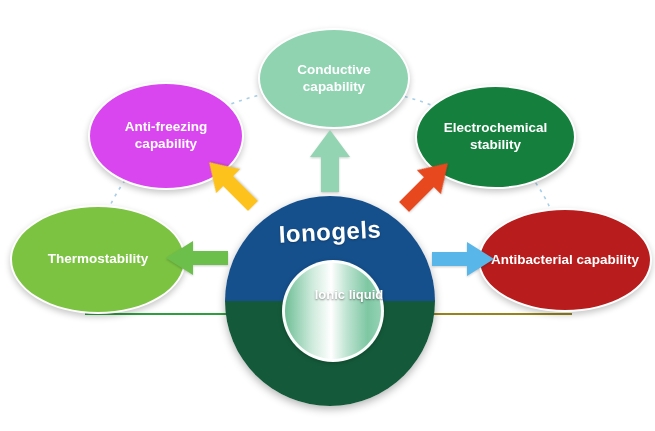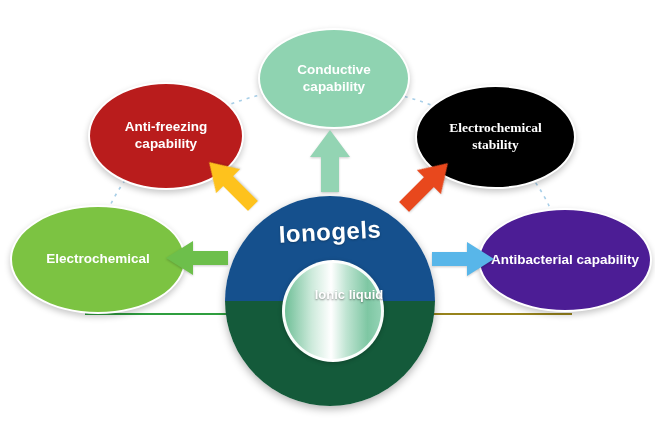--- a/index.html
+++ b/index.html
@@ -76,32 +76,32 @@
 <div class="stage">
 
   <svg class="connector-svg" width="655" height="431">
     <path d="M 96 257 A 234 182 0 0 1 563 257" fill="none" stroke-width="1.6" stroke-dasharray="3 5" stroke="#a8cfe8"></path>
   </svg>
 
   <div class="baseline left" style="background: rgb(47, 158, 63);"></div>
   <div class="baseline right" style="background: rgb(151, 131, 28);"></div>
 
   <div class="bubble b-thermostability" style="background: rgb(124, 195, 66);">
-    <span>Electrochemical</span>
+    <span>Thermostability</span>
   </div>
-  <div class="bubble b-antifreezing" style="background: #b91c1c;">
+  <div class="bubble b-antifreezing" style="background: #d946ef;">
     <span>Anti-freezing capability</span>
   </div>
   <div class="bubble b-conductive" style="background: rgb(143, 211, 177);">
     <span>Conductive capability</span>
   </div>
-  <div class="bubble b-electrochemical" style="background: #000000; font-family: Liberation Serif, serif;">
+  <div class="bubble b-electrochemical" style="background: #15803d;">
     <span>Electrochemical stability</span>
   </div>
-  <div class="bubble b-antibacterial" style="background: #4c1d95;">
+  <div class="bubble b-antibacterial" style="background: #b91c1c;">
     <span>Antibacterial capability</span>
   </div>
 
   <div class="center-circle">
     <div class="half top" style="background: rgb(21, 80, 141);"></div>
     <div class="half bottom" style="background: rgb(20, 90, 58);"></div>
     <div class="center-label ionogels">Ionogels</div>
     <div class="inner-circle">
       <div class="inner-label top">Ionic liquid</div>
     </div>

